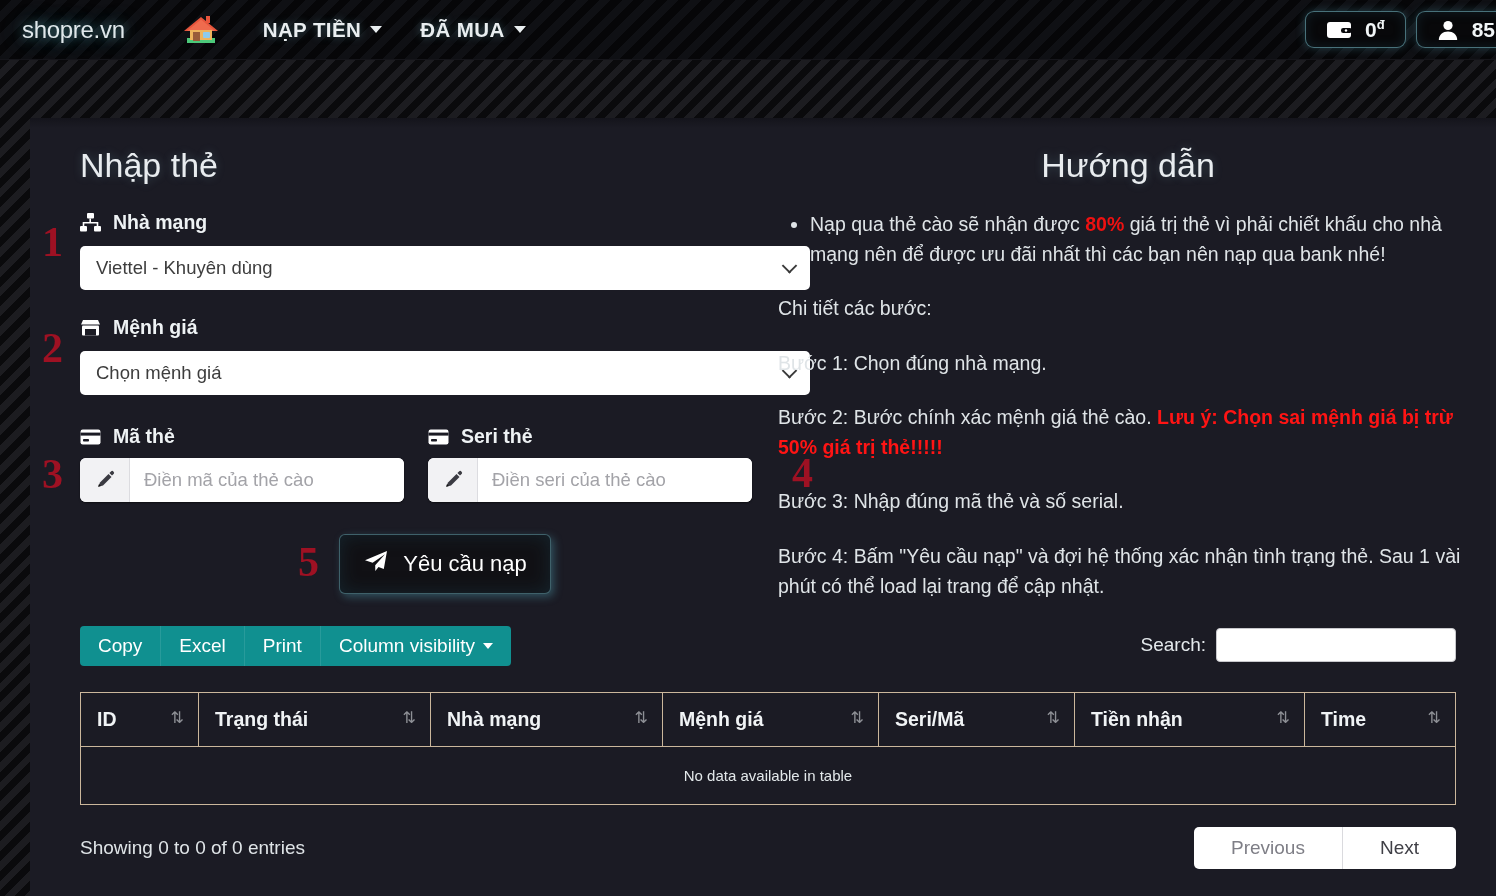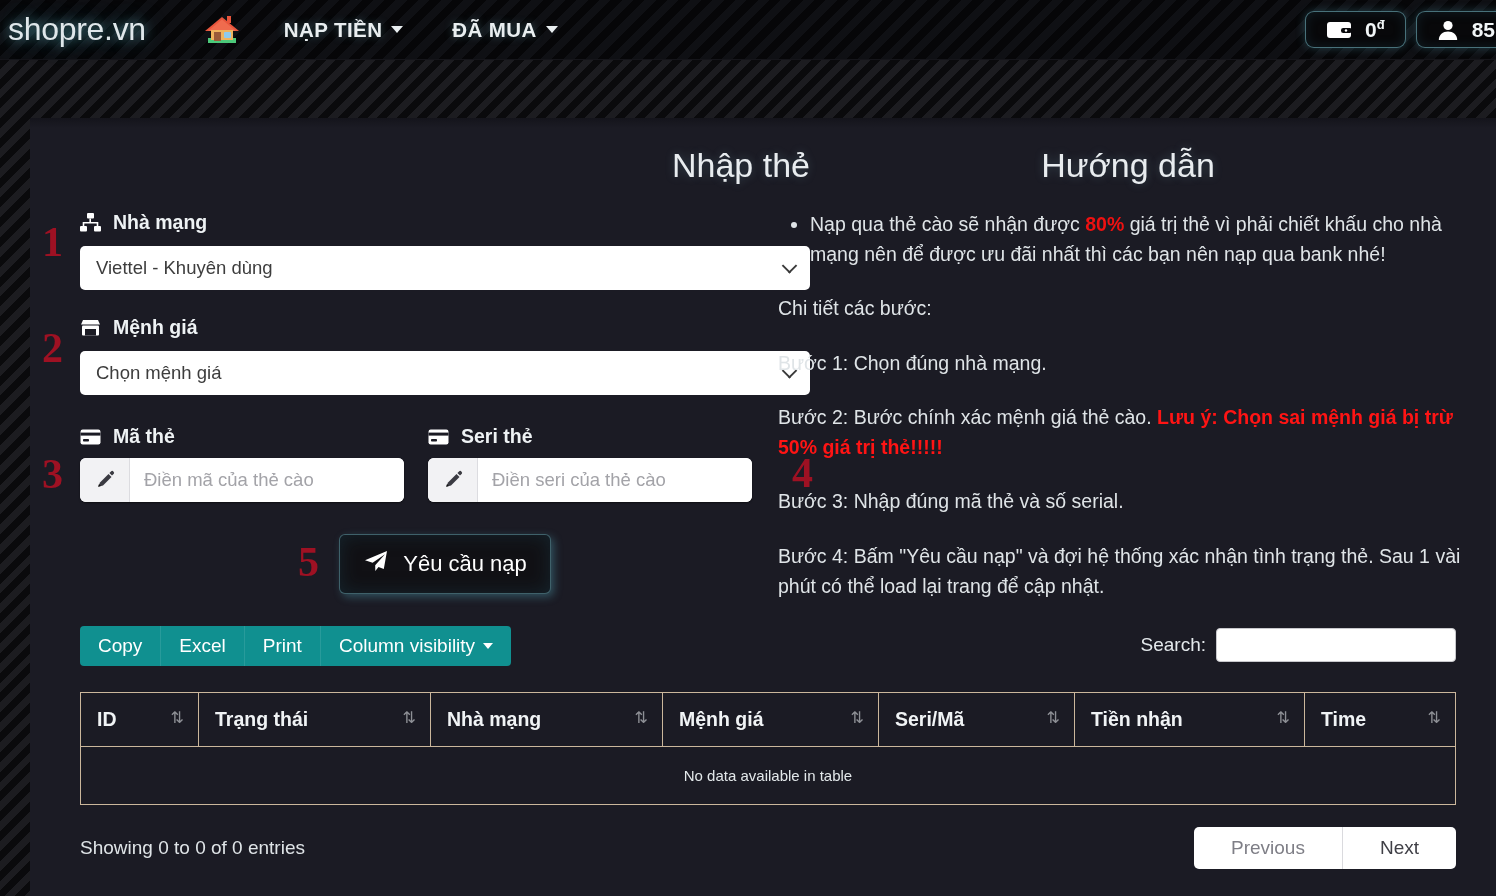--- a/index.html
+++ b/index.html
@@ -25,29 +25,29 @@
     position: absolute; left: 0; top: 0;
     width: 1496px; height: 60px;
     background: #0a0a0c;
     background-image: repeating-linear-gradient(
       135deg, #060608 0px, #060608 8px, #0f1014 8px, #0f1014 16px);
     display: flex; align-items: center;
     z-index: 20;
     border-bottom: 1px solid #15151a;
   }
   .brand {
-    margin-left: 0;
-    font-size: 32px;
+    margin-left: 14px;
+    font-size: 24px;
     color: #dfe7ea;
     letter-spacing: -.3px;
     text-shadow: 0 0 12px rgba(110,200,210,.65), 0 0 26px rgba(70,160,180,.45);
     padding: 2px 8px;
   }
   .home-icon { margin-left: 48px; width: 40px; height: 40px; display:block; }
-  .nav-links { display: flex; align-items: flex-end; margin-left: 28px; gap: 21px; }
+  .nav-links { display: flex; align-items: flex-end; margin-left: 28px; gap: 10px; }
   .nav-item {
     display: flex; align-items: center; gap: 9px;
     color: #e9eef0; font-size: 20.5px; font-weight: 600;
     letter-spacing: .4px;
     padding: 6px 14px;
     text-shadow: 0 0 9px rgba(120,200,215,.35);
     cursor: pointer;
   }
   .caret {
     width: 0; height: 0;
@@ -83,21 +83,21 @@
     background: linear-gradient(#14141b, #1b1b24);
   }
 
   .cols { position: absolute; left: 0; top: 0; width: 100%; }
 
   
   .col-left { position: absolute; left: 50px; top: 0; width: 730px; }
   .col-right { position: absolute; left: 748px; top: 0; width: 700px; }
 
   .h-title {
-    text-align: right;
+    text-align: left;
     font-size: 34px; font-weight: 400;
     color: #e8ecef;
     margin-top: 28px;
     text-shadow: 0 0 10px rgba(140,200,215,.25);
   }
   .h-title.right { text-align: center; }
 
   .field-label {
     display: flex; align-items: center; gap: 12px;
     color: #eef2f4; font-size: 19.5px; font-weight: 700;

